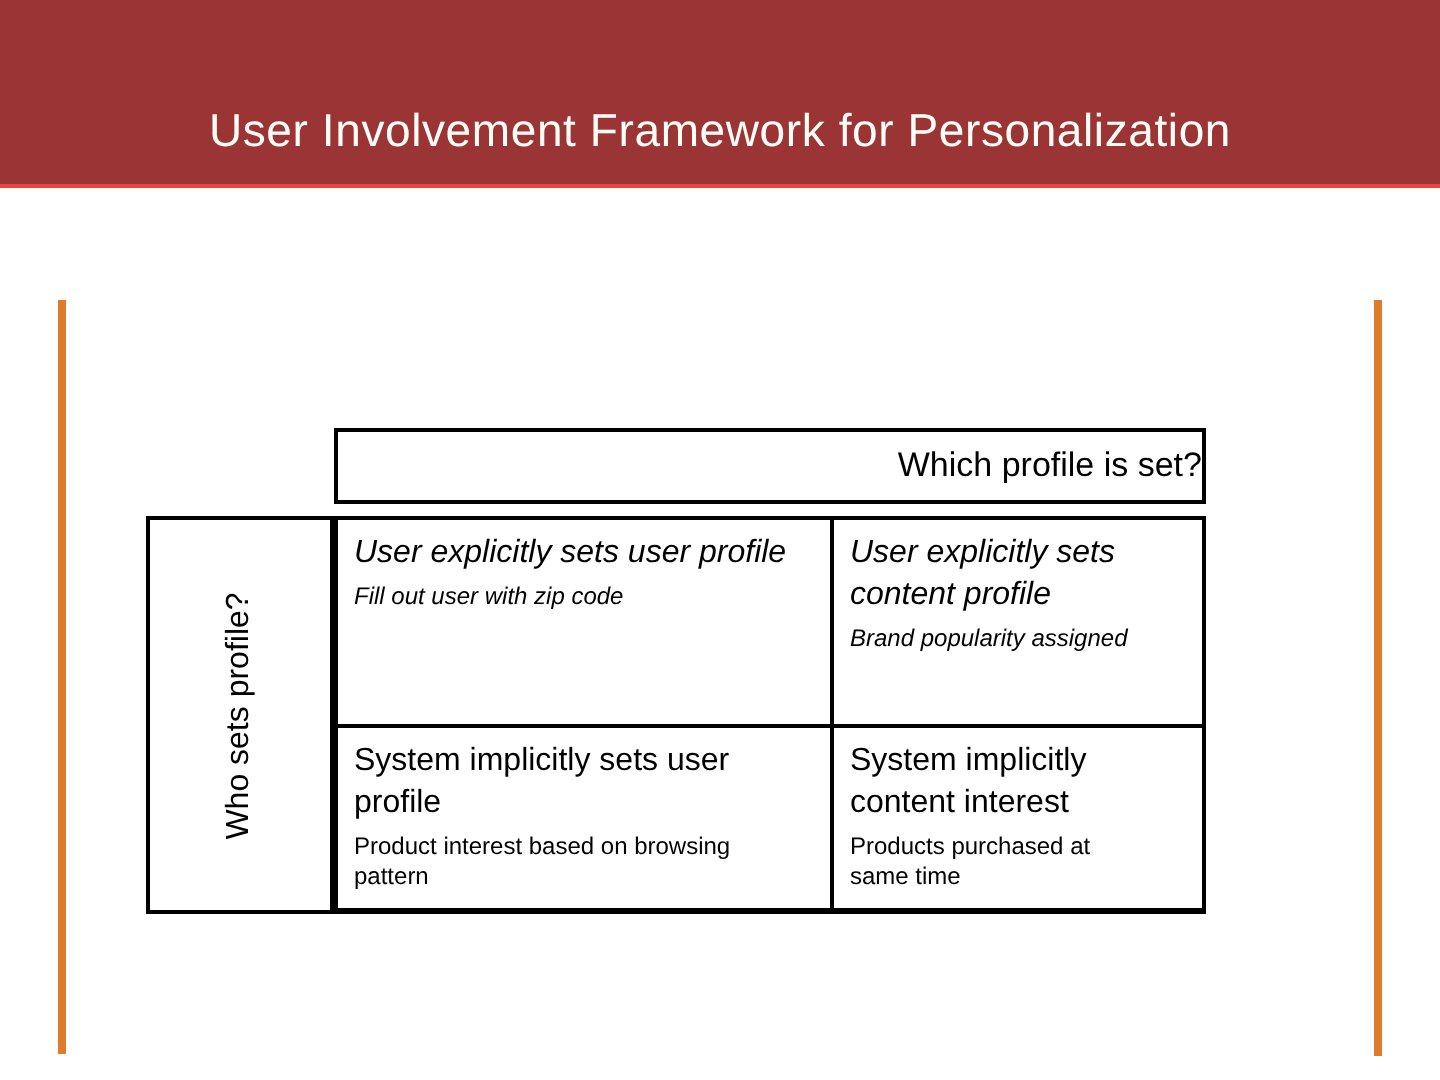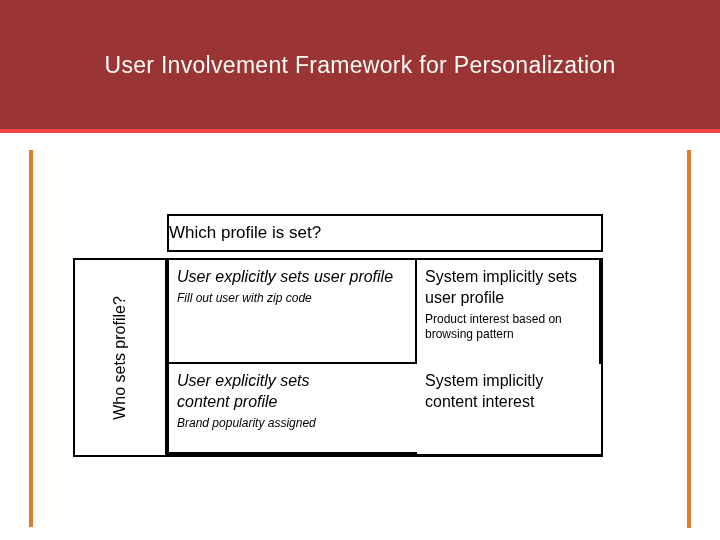--- a/index.html
+++ b/index.html
@@ -9,23 +9,23 @@
     width: 720px;
     height: 540px;
     background: #ffffff;
     overflow: hidden;
     font-family: "Liberation Sans", sans-serif;
     color: #000000;
   }
   .title-bar {
     position: absolute;
     left: 0; top: 0;
-    width: 720px; height: 133px;
+    width: 720px; height: 94px;
     background: #9B3434;
-    border-bottom: 4px solid #ef4444;
+    border-bottom: 2px solid #ef4444;
     box-sizing: border-box;
   }
   .title-text {
     position: absolute;
     left: 0; top: 52px;
     width: 720px;
     text-align: center;
     color: #FDFDF8;
     font-size: 23px;
     letter-spacing: 0.3px;
@@ -42,21 +42,21 @@
   .accent-right { left: 687px; height: 378px; }
 
   .col-question-cell {
     position: absolute;
     left: 167px; top: 214px;
     width: 436px; height: 38px;
     border: 2px solid #000000;
     box-sizing: border-box;
     display: flex;
     align-items: center;
-    justify-content: flex-start;
+    justify-content: flex-end;
     font-size: 17px;
   }
   .row-question-cell {
     position: absolute;
     left: 73px; top: 258px;
     width: 94px; height: 199px;
     border: 2px solid #000000;
     box-sizing: border-box;
     display: flex;
     align-items: center;
@@ -117,29 +117,30 @@
     <span class="vertical-label">Who sets profile?</span>
   </div>
 
   <div class="matrix-grid">
 
     <div class="matrix-cell col-first row-first">
       <div class="cell-title">User explicitly sets user profile</div>
       <div class="cell-example">Fill out user with zip code</div>
     </div>
 
+    <div class="matrix-cell col-second row-first">
+      <div class="cell-title">User explicitly sets content profile</div>
+      <div class="cell-example">Brand popularity assigned</div>
+    </div>
+
     <div class="matrix-cell col-first row-second">
       <div class="cell-title">System implicitly sets user profile</div>
       <div class="cell-example">Product interest based on browsing pattern</div>
     </div>
 
-    <div class="matrix-cell col-second row-first">
-      <div class="cell-title">User explicitly sets content profile</div>
-      <div class="cell-example">Brand popularity assigned</div>
-    </div>
-
     <div class="matrix-cell col-second row-second">
       <div class="cell-title">System implicitly content interest</div>
+      <div class="cell-example">Products purchased at same time</div>
     </div>
 
   </div>
 
 </div>
 
 </body></html>

